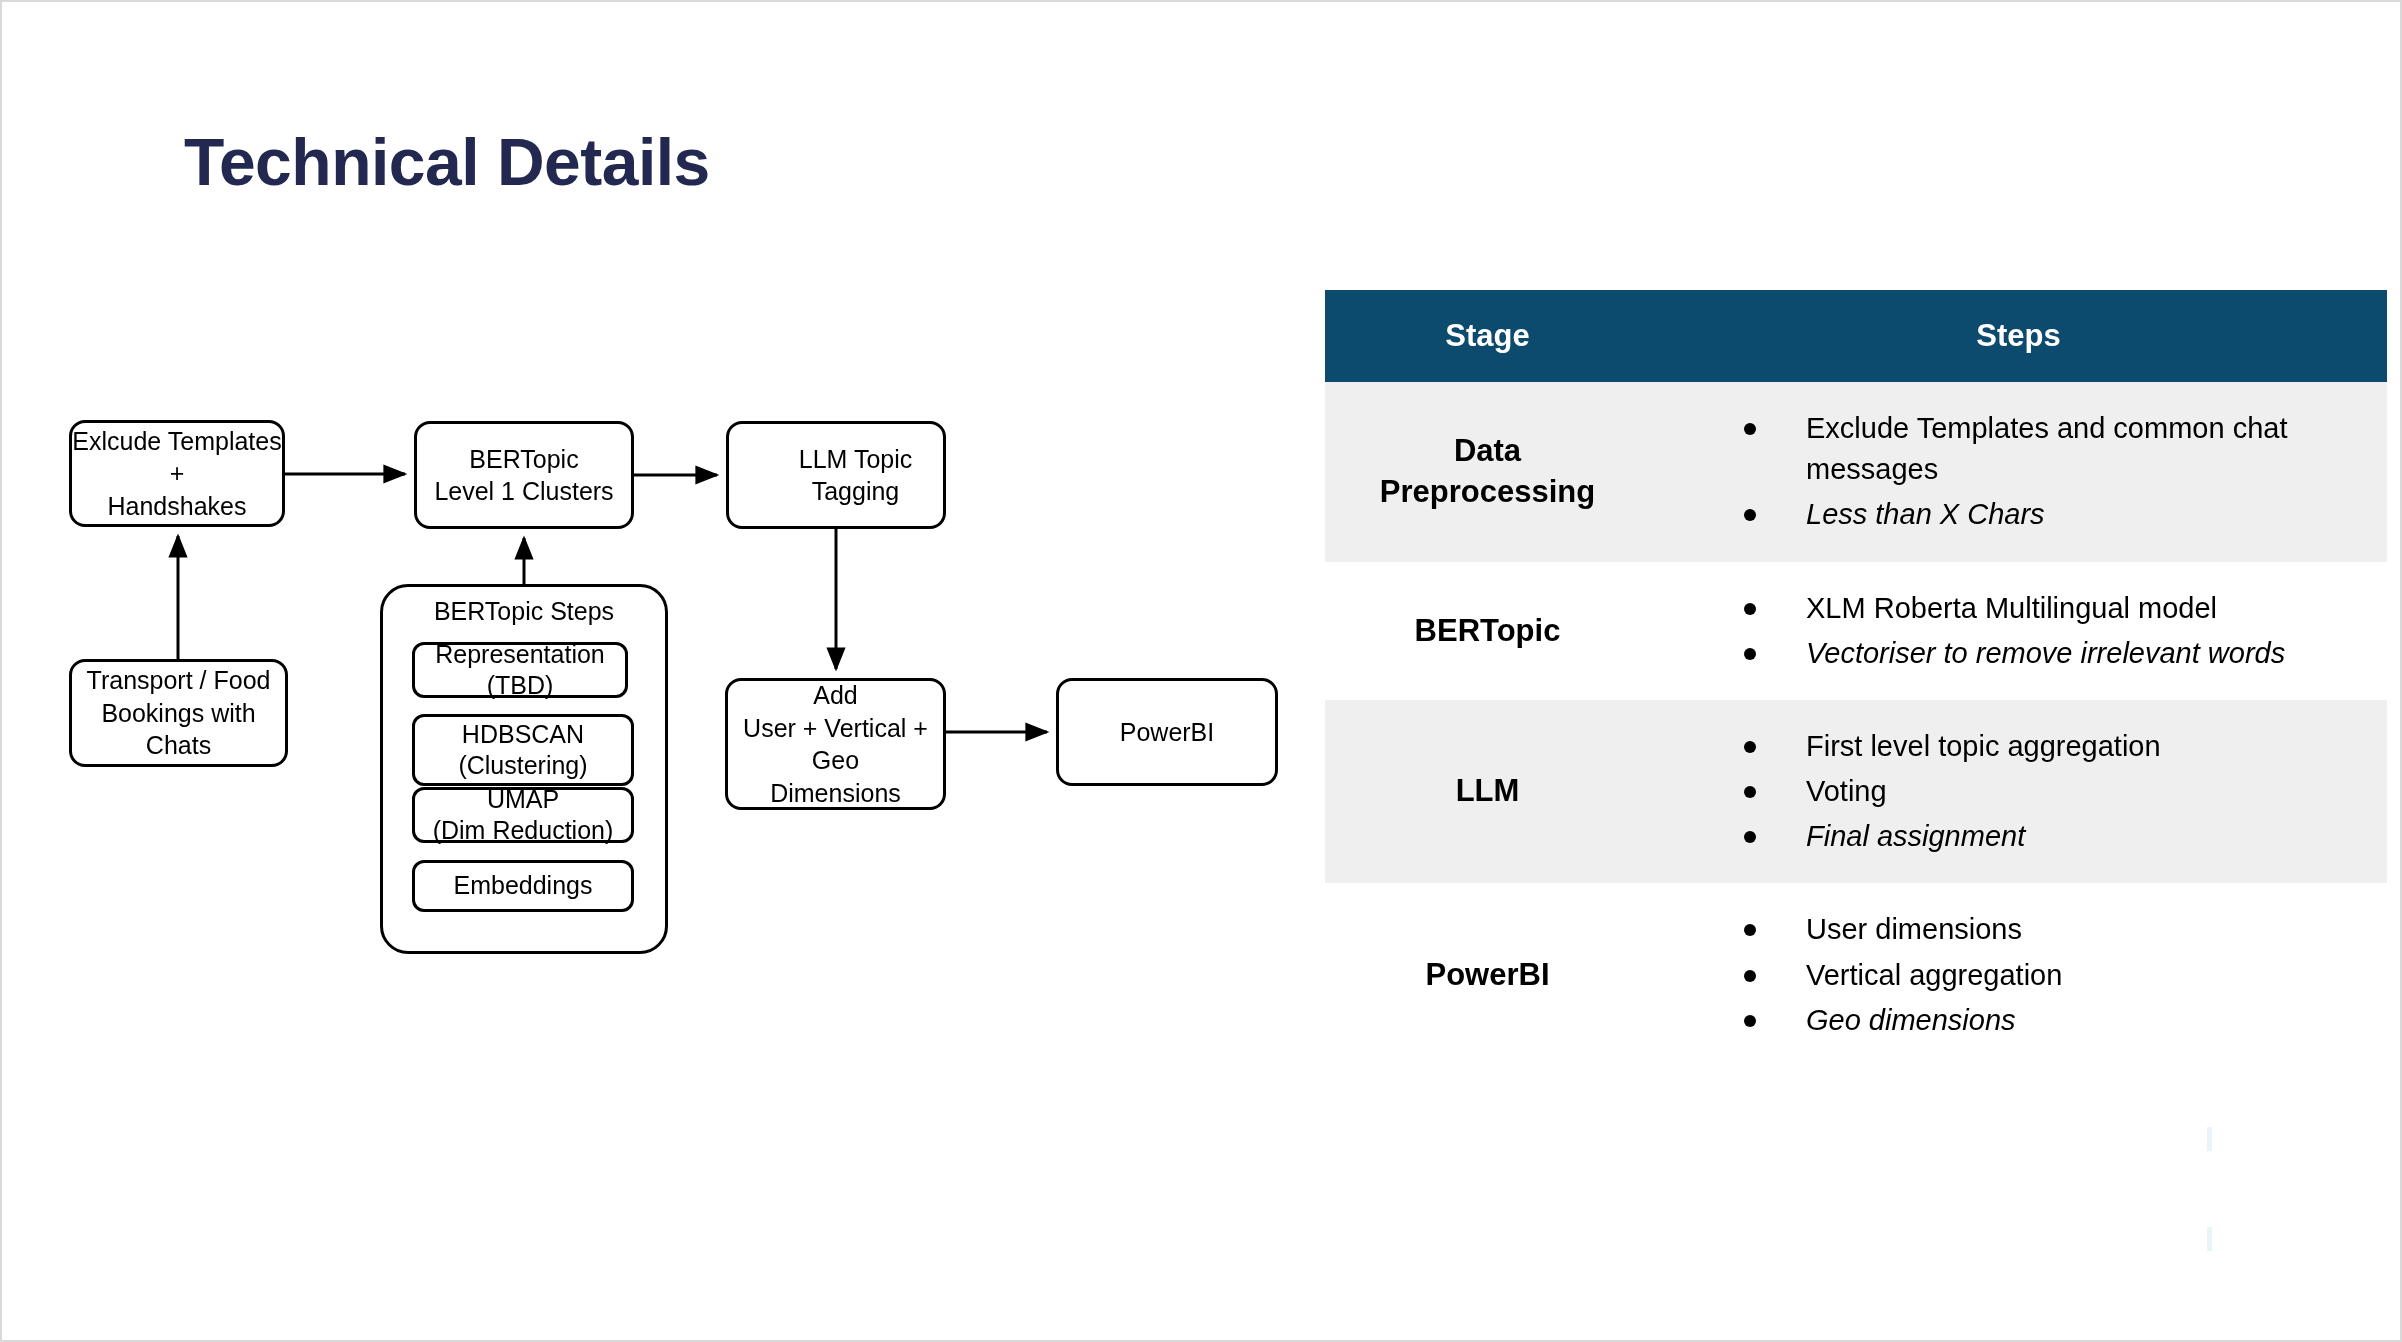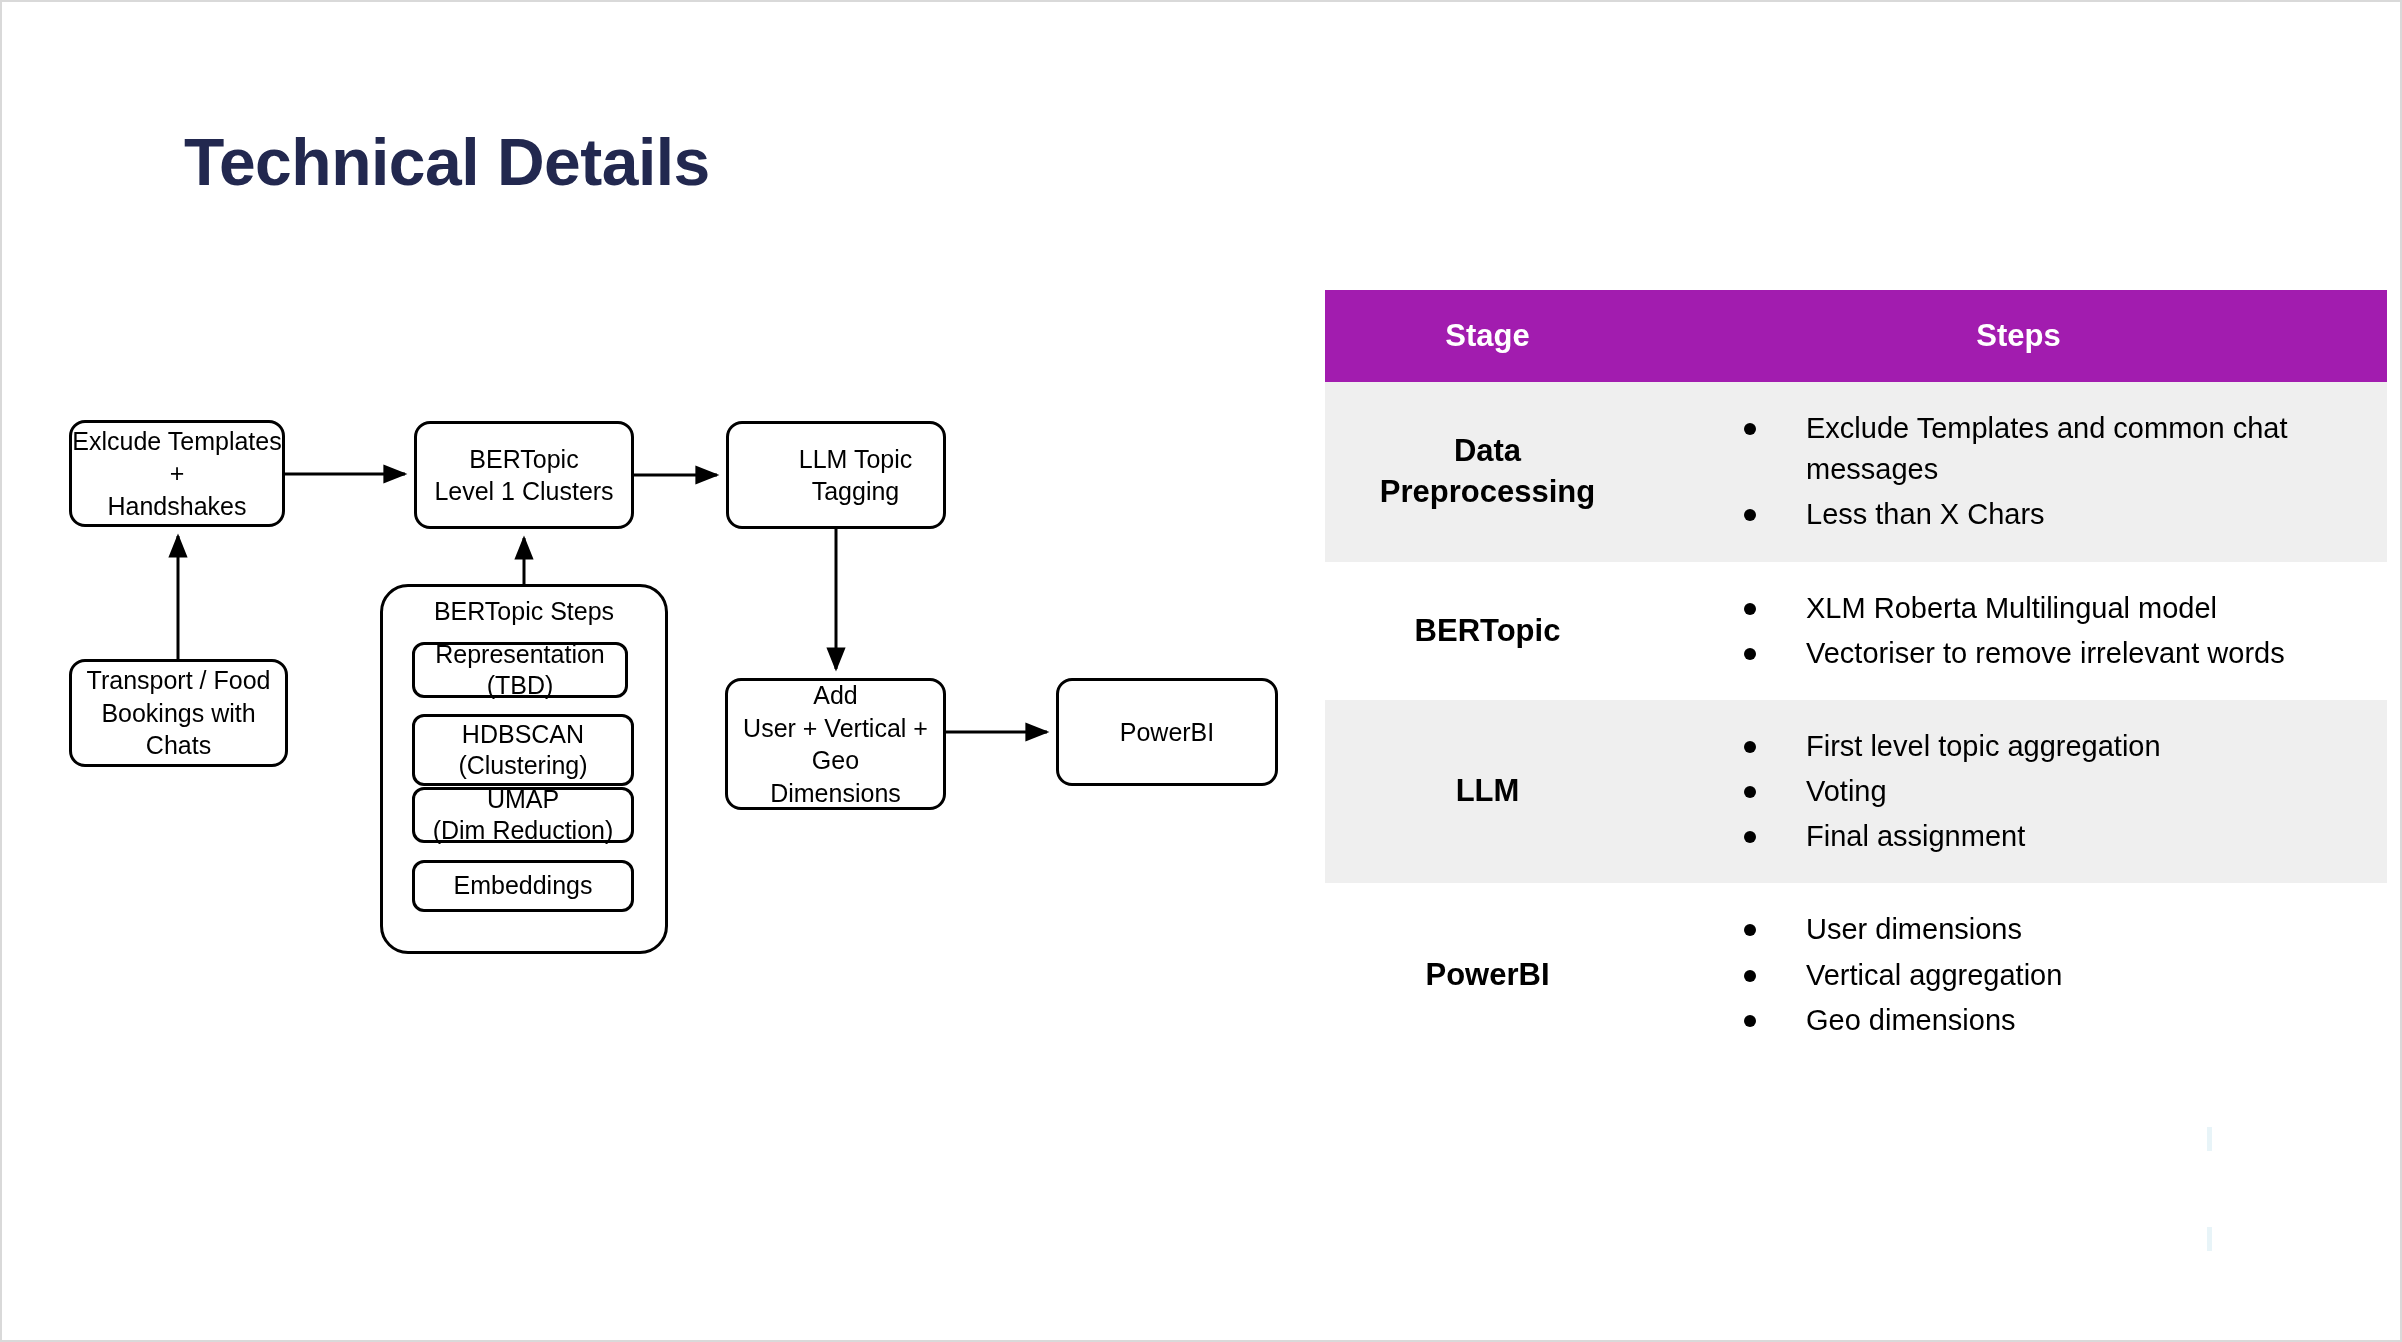--- a/index.html
+++ b/index.html
@@ -106,21 +106,21 @@
   
   #steps-table {
     position: absolute;
     left: 1323px;
     top: 288px;
     width: 1022px;
     border-collapse: collapse;
     table-layout: fixed;
   }
   #steps-table th {
-    background: #a21caf;
+    background: #0c4a6e;
     color: #ffffff;
     font-size: 31px;
     font-weight: bold;
     padding: 28px 10px;
     text-align: center;
     border: none;
   }
   #steps-table th.col-stage { width: 305px; }
   #steps-table th.col-steps { width: 717px; }
   #steps-table td {
@@ -145,21 +145,21 @@
     list-style: none;
   }
   td.steps-cell li {
     position: relative;
     font-size: 29px;
     line-height: 1.42;
     color: #000000;
     padding-left: 62px;
     margin: 0 0 4px 0;
   }
-  td.steps-cell li:last-child { margin-bottom: 0; }
+  td.steps-cell li:last-child { margin-bottom: 0; font-style: italic; }
   td.steps-cell li .bullet-dot {
     position: absolute;
     left: 0;
     top: 0.52em;
     width: 12px;
     height: 12px;
     border-radius: 50%;
     background: #000000;
   }
 

